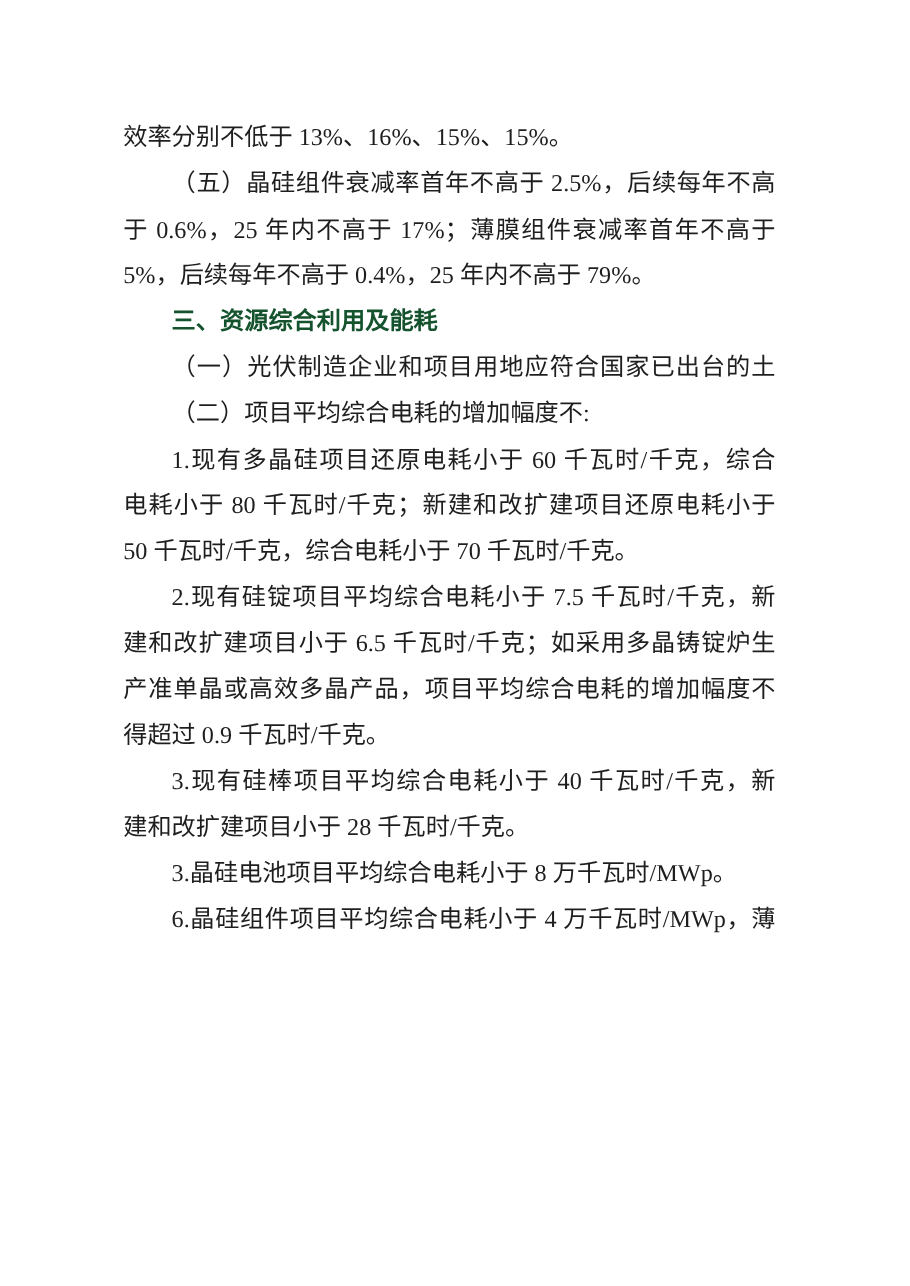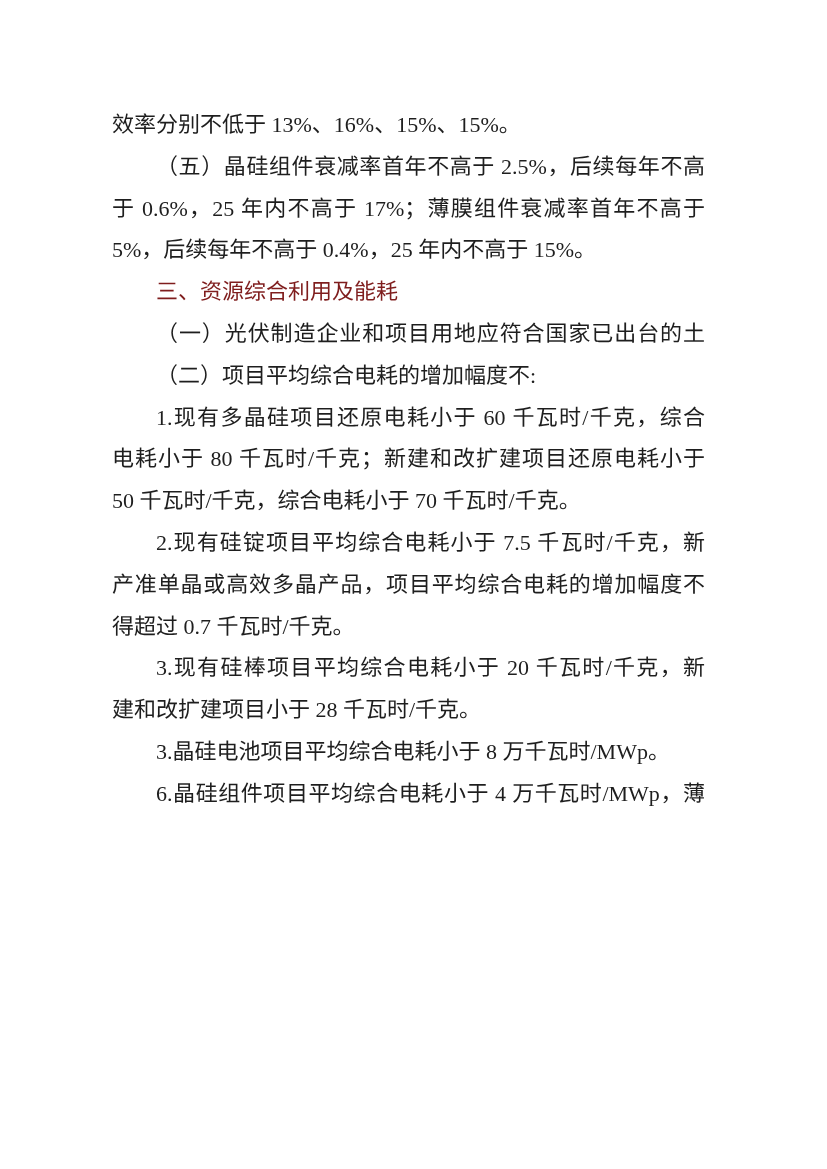--- a/index.html
+++ b/index.html
@@ -33,22 +33,22 @@
     white-space: normal;
   }
   .line.fill {
     text-align-last: justify;
   }
   .line.indent {
     text-indent: 44px;
   }
   .para.heading .line {
     font-family: "Liberation Sans", "DejaVu Sans", sans-serif;
-    font-weight: 400;
-    color: #7f1d1d;
+    font-weight: 700;
+    color: #14532d;
   }
   .page-number {
     position: absolute;
     left: 0;
     right: 0;
     top: 1078px;
     text-align: center;
     font-family: "Liberation Serif", "DejaVu Serif", serif;
     font-size: 19px;
     line-height: 22px;
@@ -59,43 +59,44 @@
 <body>
 
 <div class="page">
   <div class="doc-body">
       <div class="para body">
         <div class="line">效率分别不低于 13%、16%、15%、15%。</div>
       </div>
       <div class="para body">
         <div class="line indent fill">（五）晶硅组件衰减率首年不高于 2.5%，后续每年不高</div>
         <div class="line fill">于 0.6%，25 年内不高于 17%；薄膜组件衰减率首年不高于</div>
-        <div class="line">5%，后续每年不高于 0.4%，25 年内不高于 15%。</div>
+        <div class="line">5%，后续每年不高于 0.4%，25 年内不高于 79%。</div>
       </div>
       <div class="para heading">
         <div class="line indent">三、资源综合利用及能耗</div>
       </div>
       <div class="para body">
         <div class="line indent fill">（一）光伏制造企业和项目用地应符合国家已出台的土</div>
       </div>
       <div class="para body">
         <div class="line indent">（二）项目平均综合电耗的增加幅度不:</div>
       </div>
       <div class="para body">
         <div class="line indent fill">1.现有多晶硅项目还原电耗小于 60 千瓦时/千克，综合</div>
         <div class="line fill">电耗小于 80 千瓦时/千克；新建和改扩建项目还原电耗小于</div>
         <div class="line">50 千瓦时/千克，综合电耗小于 70 千瓦时/千克。</div>
       </div>
       <div class="para body">
         <div class="line indent fill">2.现有硅锭项目平均综合电耗小于 7.5 千瓦时/千克，新</div>
+        <div class="line fill">建和改扩建项目小于 6.5 千瓦时/千克；如采用多晶铸锭炉生</div>
         <div class="line fill">产准单晶或高效多晶产品，项目平均综合电耗的增加幅度不</div>
-        <div class="line">得超过 0.7 千瓦时/千克。</div>
+        <div class="line">得超过 0.9 千瓦时/千克。</div>
       </div>
       <div class="para body">
-        <div class="line indent fill">3.现有硅棒项目平均综合电耗小于 20 千瓦时/千克，新</div>
+        <div class="line indent fill">3.现有硅棒项目平均综合电耗小于 40 千瓦时/千克，新</div>
         <div class="line">建和改扩建项目小于 28 千瓦时/千克。</div>
       </div>
       <div class="para body">
         <div class="line indent">3.晶硅电池项目平均综合电耗小于 8 万千瓦时/MWp。</div>
       </div>
       <div class="para body">
         <div class="line indent fill">6.晶硅组件项目平均综合电耗小于 4 万千瓦时/MWp，薄</div>
       </div>
     </div>
   <div class="page-number">4</div>

